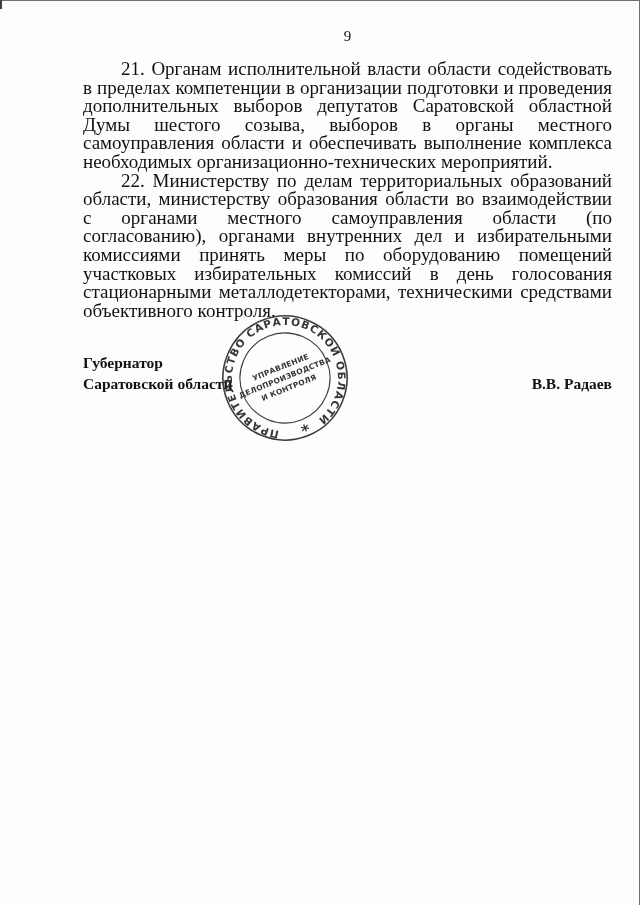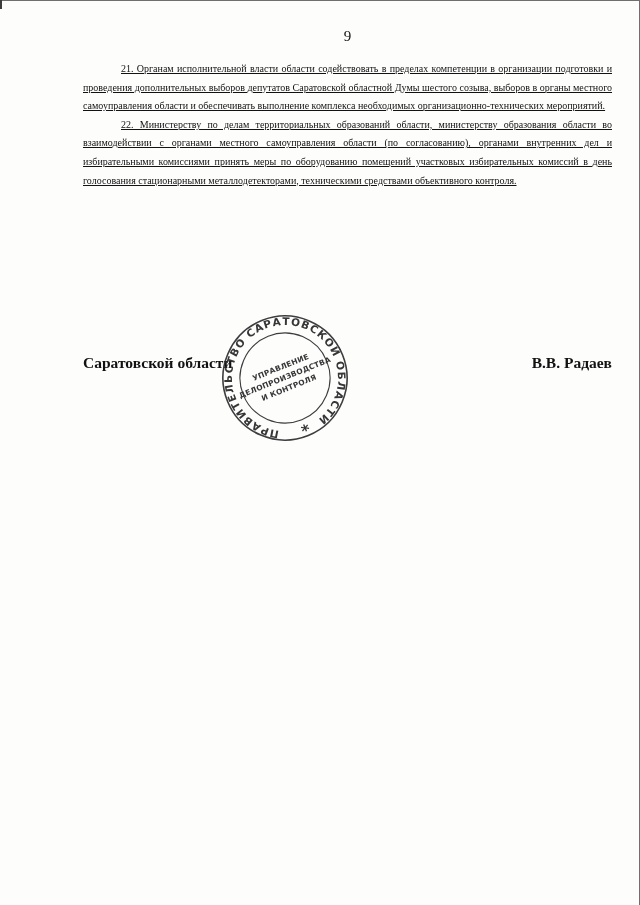--- a/index.html
+++ b/index.html
@@ -31,23 +31,22 @@
     text-align: center;
     font-size: 15px;
   }
   .content {
     position: absolute;
     top: 60px; left: 83px; width: 529px;
   }
   .para {
     text-align: justify;
     text-indent: 38px;
-    font-size: 10px;
+    font-size: 19px;
     line-height: 18.6px;
-    text-decoration: underline;
   }
   .signature {
     position: absolute;
     top: 352px; left: 83px; width: 529px;
     display: flex;
     justify-content: space-between;
     align-items: flex-end;
     font-weight: bold;
     font-size: 15.5px;
     line-height: 21px;
@@ -91,20 +90,21 @@
 
   <div class="page-number">9</div>
 
   <div class="content">
     <p class="para">21. Органам исполнительной власти области содействовать в пределах компетенции в организации подготовки и проведения дополнительных выборов депутатов Саратовской областной Думы шестого созыва, выборов в органы местного самоуправления области и обеспечивать выполнение комплекса необходимых организационно-технических мероприятий.</p>
     <p class="para">22. Министерству по делам территориальных образований области, министерству образования области во взаимодействии с органами местного самоуправления области (по согласованию), органами внутренних дел и избирательными комиссиями принять меры по оборудованию помещений участковых избирательных комиссий в день голосования стационарными металлодетекторами, техническими средствами объективного контроля.</p>
   </div>
 
   <div class="signature">
     <div>
+      <div>Губернатор</div>
       <div>Саратовской области</div>
     </div>
     <div>В.В. Радаев</div>
   </div>
 
   <svg class="stamp" width="140" height="140" viewBox="-70 -70 140 140">
     <defs>
       <path id="ring-path" d="M 0,53 A 53,53 0 1,1 0,-53 A 53,53 0 1,1 0,53" fill="none"></path>
     </defs>
     <g transform="rotate(-22)">

